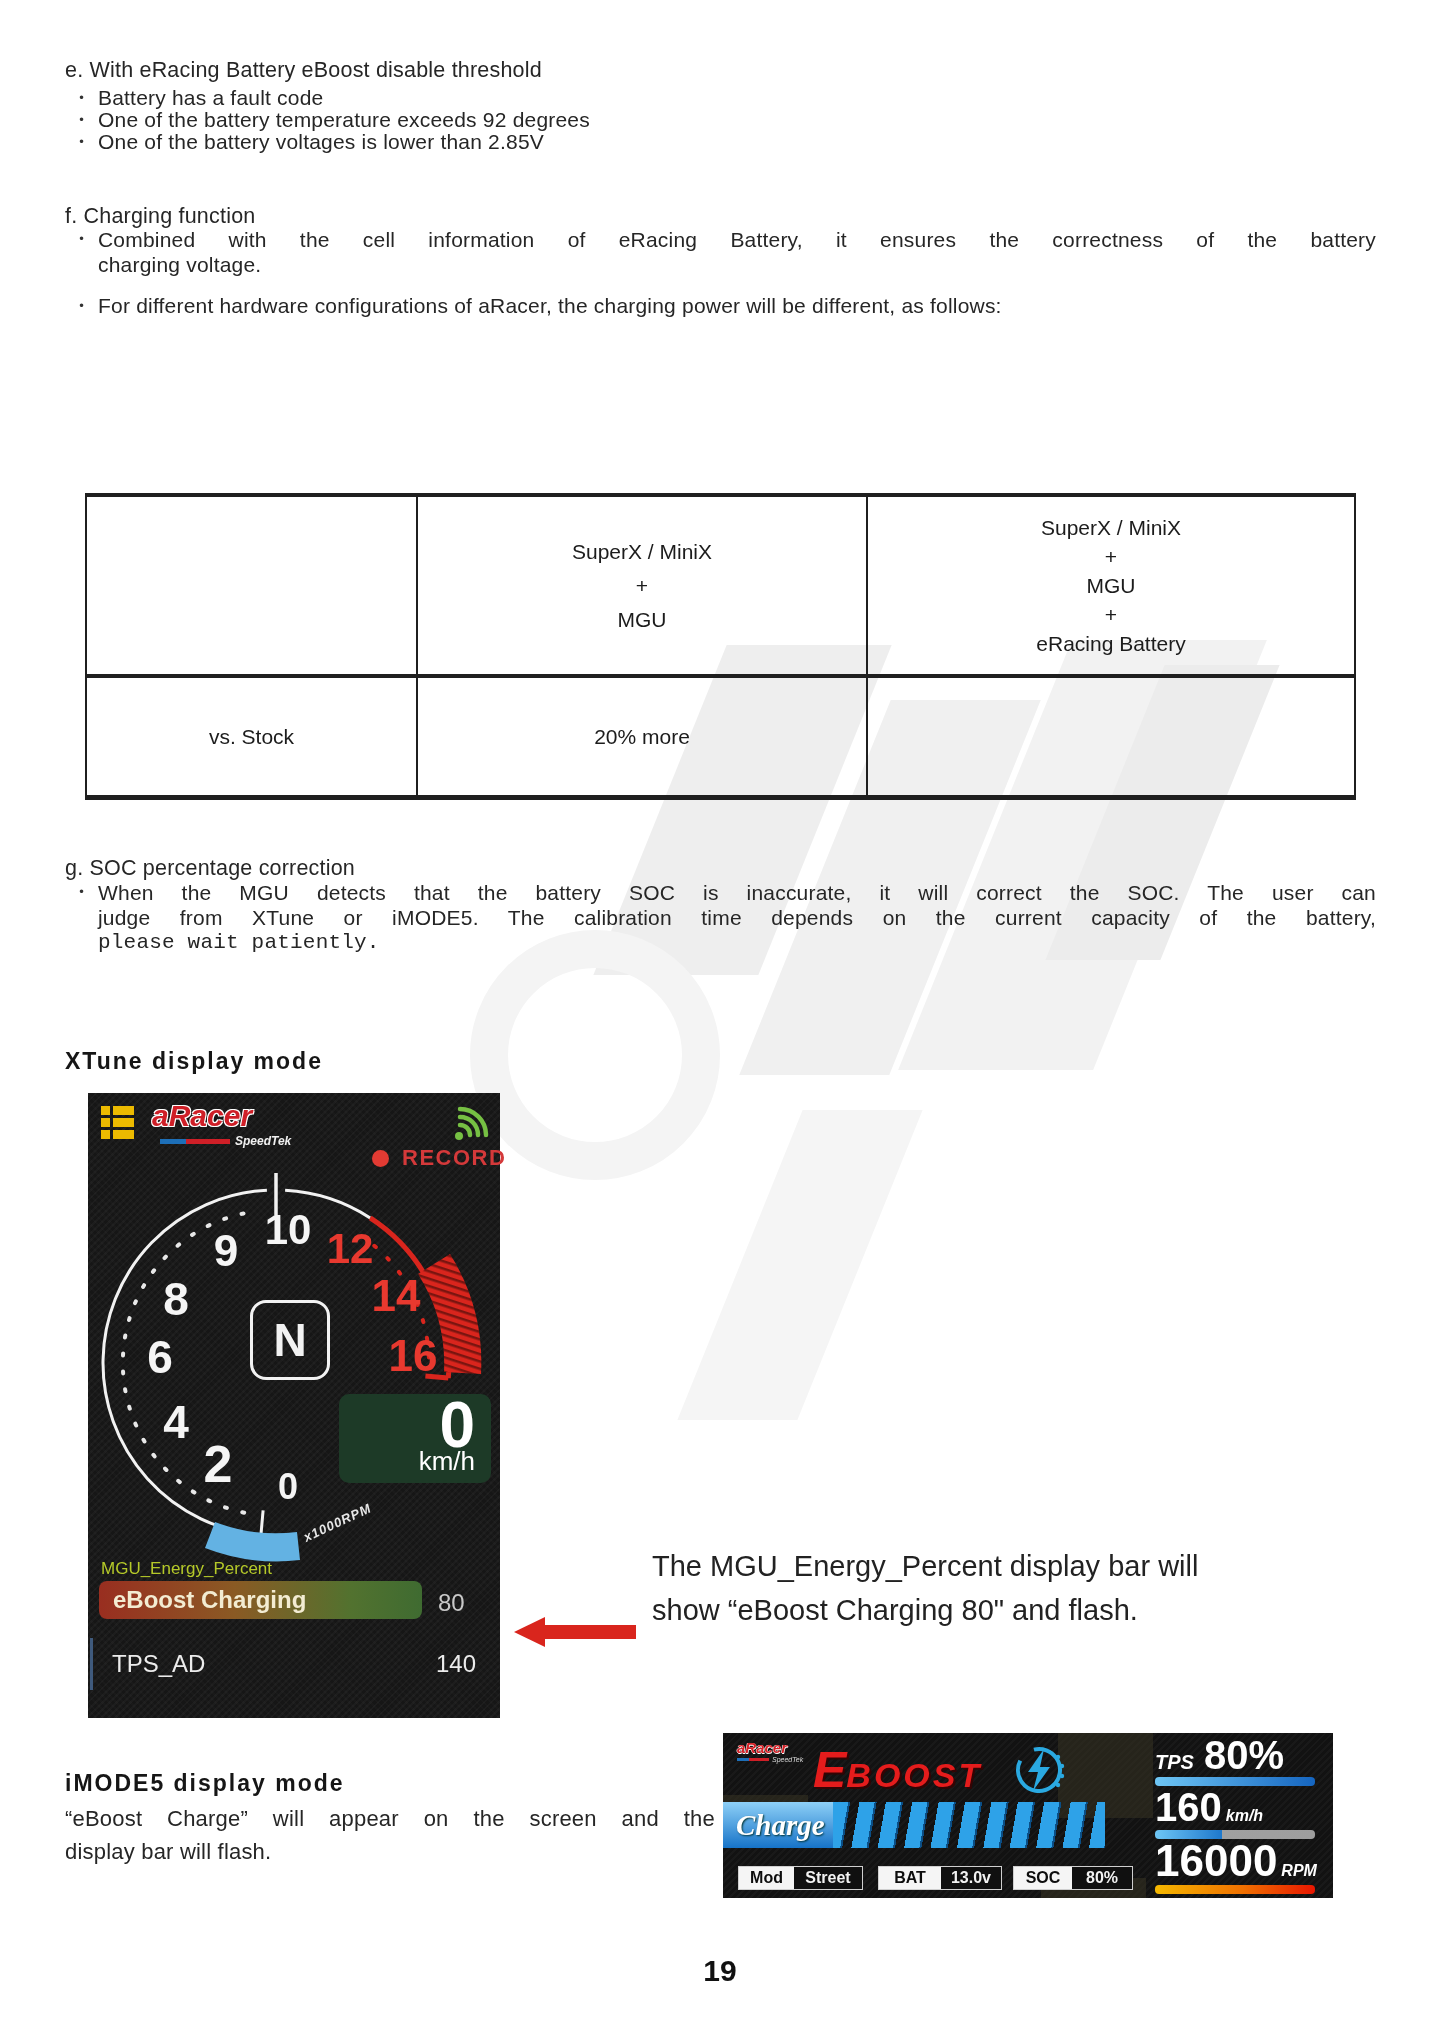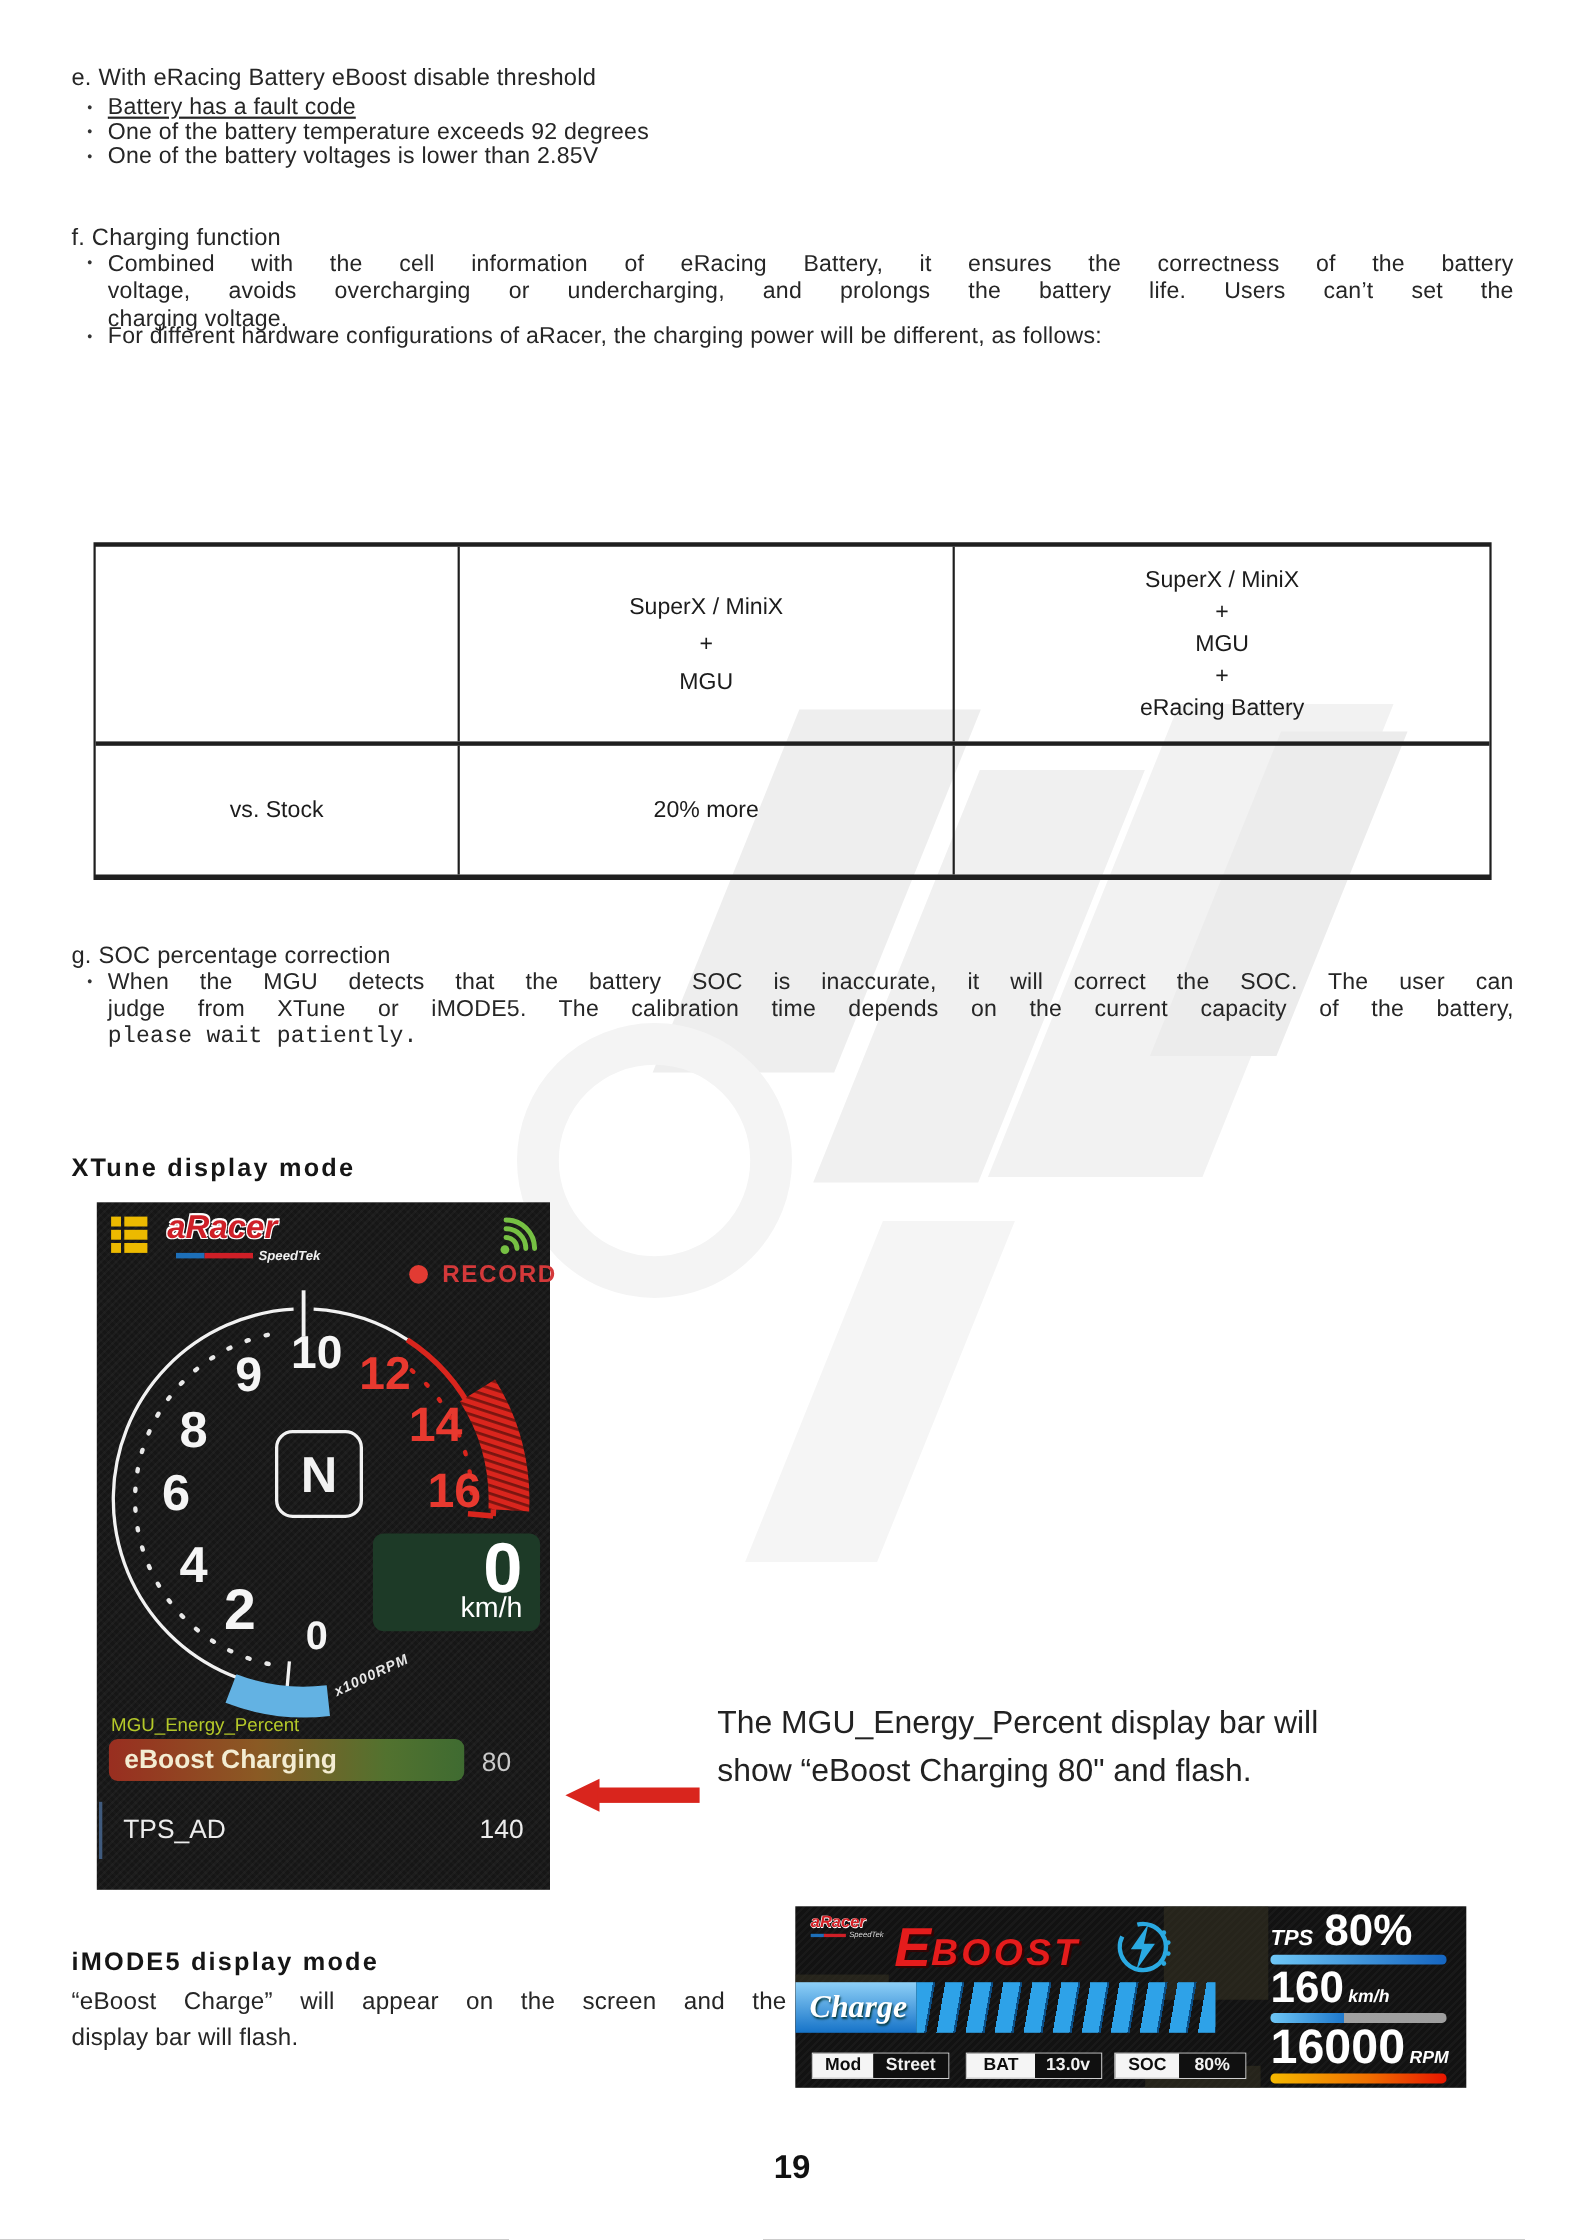--- a/index.html
+++ b/index.html
@@ -112,37 +112,36 @@
   <div class="wm wm-slash" style="left:985px;top:640px;width:195px;height:430px;background:#f2f2f2;"></div>
   <div class="wm wm-slash" style="left:1105px;top:665px;width:115px;height:295px;background:#ececec;"></div>
   <div class="wm wm-slash" style="left:740px;top:1110px;width:120px;height:310px;background:#f5f5f5;"></div>
   <div class="wm wm-ring" style="left:470px;top:930px;width:250px;height:250px;"></div>
 
   <div class="content">
 
     <div class="doc-text sec-title" style="left:65px;top:58px;">e. With eRacing Battery eBoost disable threshold</div>
     <div class="bullet-row" style="left:65px;top:86px;">
       <span class="bullet-dot">•</span>
-      <span class="doc-text" style="position:static;text-decoration:underline;">Battery has a fault code</span>
+      <span class="doc-text" style="position:static;">Battery has a fault code</span>
     </div>
     <div class="bullet-row" style="left:65px;top:108px;">
       <span class="bullet-dot">•</span>
       <span class="doc-text" style="position:static;">One of the battery temperature exceeds 92 degrees</span>
     </div>
     <div class="bullet-row" style="left:65px;top:130px;">
       <span class="bullet-dot">•</span>
       <span class="doc-text" style="position:static;">One of the battery voltages is lower than 2.85V</span>
     </div>
 
     <div class="doc-text sec-title" style="left:65px;top:204px;">f. Charging function</div>
     <div class="bullet-row" style="left:65px;top:227px;">
       <span class="bullet-dot">•</span>
       <span class="doc-text para" style="position:static;">
         <span class="jline" style="display:block;">Combined with the cell information of eRacing Battery, it ensures the correctness of the battery</span>
-        <span class="jline" style="display:block;">voltage, avoids overcharging or undercharging, and prolongs the battery life. Users can’t set the</span>
         <span class="jlast" style="display:block;">charging voltage.</span>
       </span>
     </div>
     <div class="bullet-row" style="left:65px;top:294px;">
       <span class="bullet-dot">•</span>
       <span class="doc-text" style="position:static;">For different hardware configurations of aRacer, the charging power will be different, as follows:</span>
     </div>
 
     <div class="cmp-table">
       <div class="cmp-row hdr">

